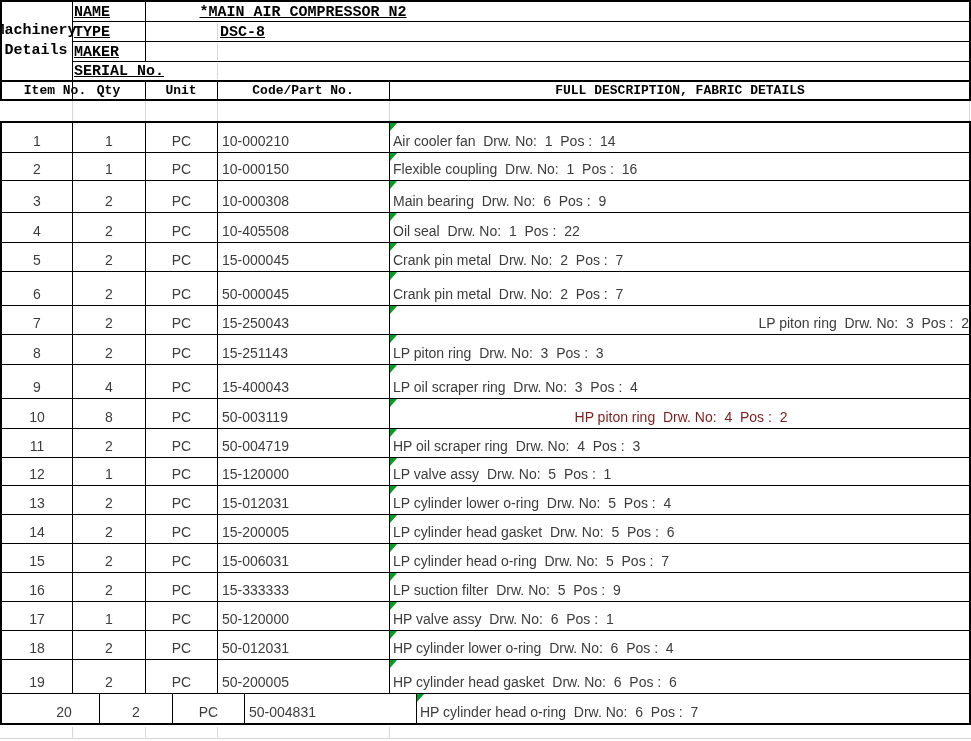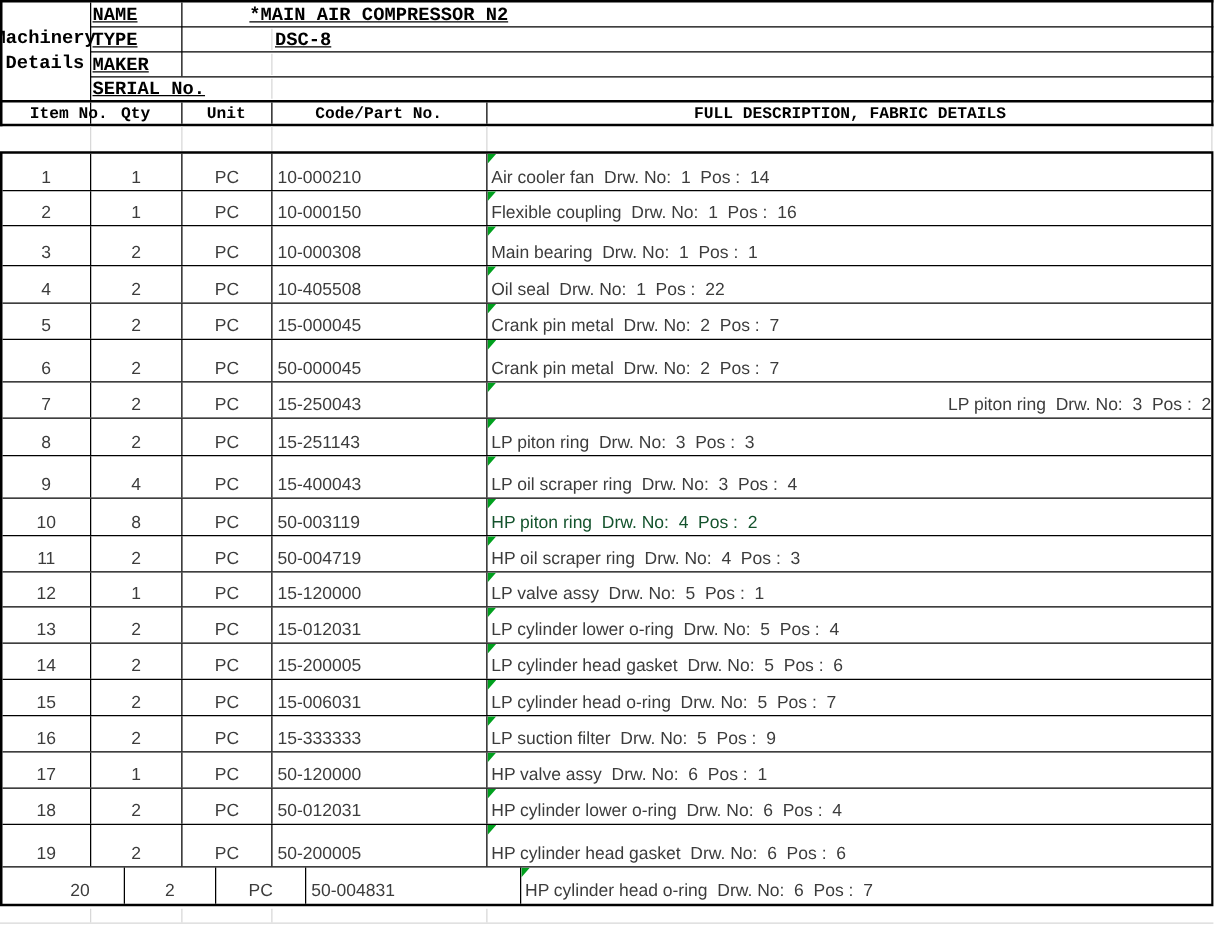--- a/index.html
+++ b/index.html
@@ -107,21 +107,21 @@
     <div class="tcell c-desc" style="color: rgb(60, 60, 60);">
       <span class="flag" style="background: rgb(0, 160, 30);"></span><span>Flexible coupling  Drw. No:  1  Pos :  16</span>
     </div>
   </div>
       <div class="trow" style="height: 32px;">
     <div class="tcell c-item" style="color: rgb(60, 60, 60);">3</div>
     <div class="tcell c-qty" style="color: rgb(60, 60, 60);">2</div>
     <div class="tcell c-unit" style="color: rgb(60, 60, 60);">PC</div>
     <div class="tcell c-code" style="color: rgb(60, 60, 60);">10-000308</div>
     <div class="tcell c-desc" style="color: rgb(60, 60, 60);">
-      <span class="flag" style="background: rgb(0, 160, 30);"></span><span>Main bearing  Drw. No:  1  Pos :  1</span>
+      <span class="flag" style="background: rgb(0, 160, 30);"></span><span>Main bearing  Drw. No:  6  Pos :  9</span>
     </div>
   </div>
       <div class="trow" style="height: 30px;">
     <div class="tcell c-item" style="color: rgb(60, 60, 60);">4</div>
     <div class="tcell c-qty" style="color: rgb(60, 60, 60);">2</div>
     <div class="tcell c-unit" style="color: rgb(60, 60, 60);">PC</div>
     <div class="tcell c-code" style="color: rgb(60, 60, 60);">10-405508</div>
     <div class="tcell c-desc" style="color: rgb(60, 60, 60);">
       <span class="flag" style="background: rgb(0, 160, 30);"></span><span>Oil seal  Drw. No:  1  Pos :  22</span>
     </div>
@@ -169,21 +169,21 @@
     <div class="tcell c-code" style="color: rgb(60, 60, 60);">15-400043</div>
     <div class="tcell c-desc" style="color: rgb(60, 60, 60);">
       <span class="flag" style="background: rgb(0, 160, 30);"></span><span>LP oil scraper ring  Drw. No:  3  Pos :  4</span>
     </div>
   </div>
       <div class="trow" style="height: 30px;">
     <div class="tcell c-item" style="color: rgb(60, 60, 60);">10</div>
     <div class="tcell c-qty" style="color: rgb(60, 60, 60);">8</div>
     <div class="tcell c-unit" style="color: rgb(60, 60, 60);">PC</div>
     <div class="tcell c-code" style="color: rgb(60, 60, 60);">50-003119</div>
-    <div class="tcell c-desc" style="color: #14532d;">
+    <div class="tcell c-desc" style="color: #7f1d1d; justify-content: center;">
       <span class="flag" style="background: rgb(0, 160, 30);"></span><span>HP piton ring  Drw. No:  4  Pos :  2</span>
     </div>
   </div>
       <div class="trow" style="height: 29px;">
     <div class="tcell c-item" style="color: rgb(60, 60, 60);">11</div>
     <div class="tcell c-qty" style="color: rgb(60, 60, 60);">2</div>
     <div class="tcell c-unit" style="color: rgb(60, 60, 60);">PC</div>
     <div class="tcell c-code" style="color: rgb(60, 60, 60);">50-004719</div>
     <div class="tcell c-desc" style="color: rgb(60, 60, 60);">
       <span class="flag" style="background: rgb(0, 160, 30);"></span><span>HP oil scraper ring  Drw. No:  4  Pos :  3</span>

